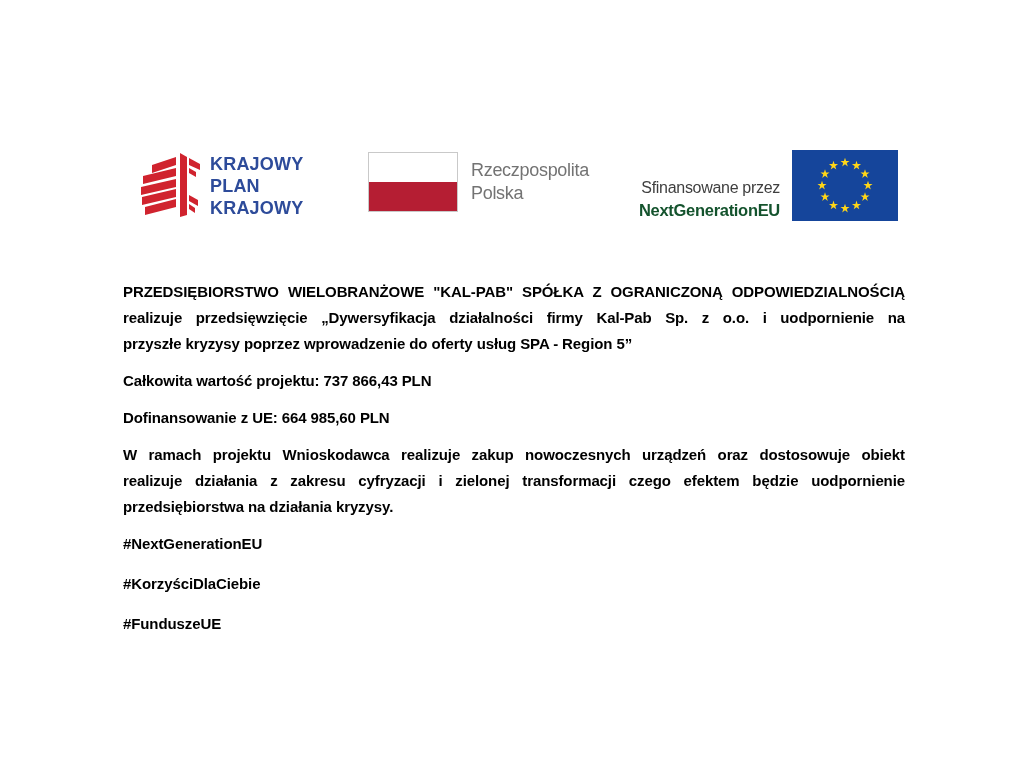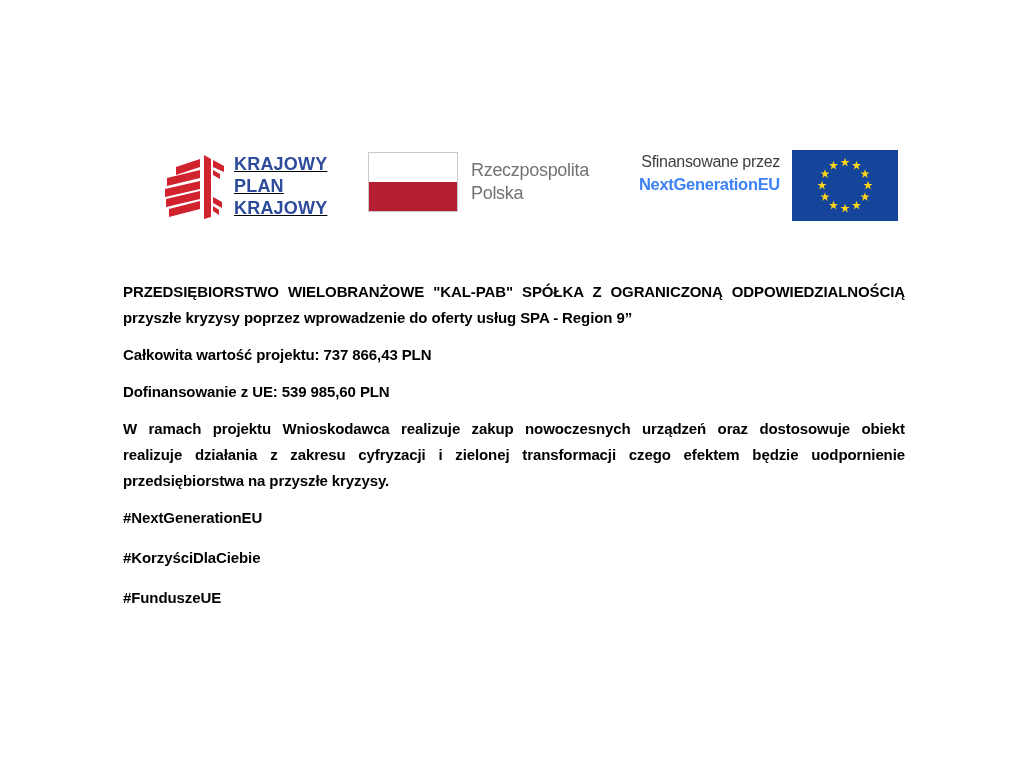--- a/index.html
+++ b/index.html
@@ -8,43 +8,43 @@
     background: #ffffff;
     font-family: "Liberation Sans", sans-serif;
     position: relative;
     overflow: hidden;
   }
   .page { position: absolute; inset: 0; background: #ffffff; }
 
   
   .logo-row { position: absolute; left: 0; top: 0; width: 100%; height: 240px; }
 
-  .kpo-logo { position: absolute; left: 160px; top: 151px; display: flex; align-items: flex-end; text-decoration: underline; }
+  .kpo-logo { position: absolute; left: 136px; top: 151px; display: flex; align-items: flex-start; }
   .kpo-icon { width: 64px; height: 66px; display: block; }
   .kpo-text {
     margin-left: 10px; padding-top: 2px;
     color: #2D4B9A; font-weight: 700; font-size: 18px; line-height: 22px;
     letter-spacing: 0.2px; white-space: nowrap;
   }
 
   .pl-logo { position: absolute; left: 368px; top: 152px; display: flex; align-items: flex-start; }
   .pl-flag { width: 90px; height: 60px; display: block; border: 1px solid #c9c9c9; box-sizing: border-box; }
   .pl-text {
     margin-left: 13px; padding-top: 7px;
     color: #737373; font-weight: 400; font-size: 18px; line-height: 23px;
     letter-spacing: -0.3px; white-space: nowrap;
   }
 
-  .eu-logo { position: absolute; right: 126px; top: 150px; display: flex; align-items: flex-start; }
+  .eu-logo { position: absolute; right: 126px; top: 150px; display: flex; align-items: flex-end; }
   .eu-text {
     width: 186px; margin-right: 12px; padding-top: 1px;
     text-align: right; color: #3f3f3f; font-size: 16px; line-height: 22px;
     letter-spacing: -0.3px; white-space: nowrap;
   }
-  .eu-text .eu-bold { font-weight: 700; color: #3b82f6; font-size: 16.5px; }
+  .eu-text .eu-bold { font-weight: 700; color: #14532d; font-size: 16.5px; }
   .eu-flag { width: 106px; height: 71px; display: block; }
 
   
   .text-block {
     position: absolute; left: 123px; top: 279px; width: 782px;
     color: #000000; font-size: 15px; font-weight: 700; line-height: 26px;
     letter-spacing: -0.1px;
   }
   .para { margin: 0 0 11px 0; }
   .para .jline { text-align: justify; text-align-last: justify; }
@@ -116,31 +116,32 @@
           <use href="#eustar" transform="translate(41.5,15.6)"></use>
         </g>
       </svg>
     </div>
   </div>
 
   <div class="text-block">
 
     <div class="para">
       <div class="jline">PRZEDSIĘBIORSTWO WIELOBRANŻOWE "KAL-PAB" SPÓŁKA Z OGRANICZONĄ ODPOWIEDZIALNOŚCIĄ</div>
-      <div class="jline last">przyszłe kryzysy poprzez wprowadzenie do oferty usług SPA - Region 9”</div>
+      <div class="jline">realizuje przedsięwzięcie „Dywersyfikacja działalności firmy Kal-Pab Sp. z o.o. i uodpornienie na</div>
+      <div class="jline last">przyszłe kryzysy poprzez wprowadzenie do oferty usług SPA - Region 5”</div>
     </div>
 
     <div class="para">Całkowita wartość projektu: 737 866,43 PLN</div>
 
-    <div class="para">Dofinansowanie z UE: 539 985,60 PLN</div>
+    <div class="para">Dofinansowanie z UE: 664 985,60 PLN</div>
 
     <div class="para">
       <div class="jline">W ramach projektu Wnioskodawca realizuje zakup nowoczesnych urządzeń oraz dostosowuje obiekt</div>
       <div class="jline">realizuje działania z zakresu cyfryzacji i zielonej transformacji czego efektem będzie uodpornienie</div>
-      <div class="jline last">przedsiębiorstwa na przyszłe kryzysy.</div>
+      <div class="jline last">przedsiębiorstwa na działania kryzysy.</div>
     </div>
 
     <div class="para hashtag">#NextGenerationEU</div>
     <div class="para hashtag">#KorzyściDlaCiebie</div>
     <div class="para hashtag">#FunduszeUE</div>
   </div>
 
 </div>
 
 </body></html>

